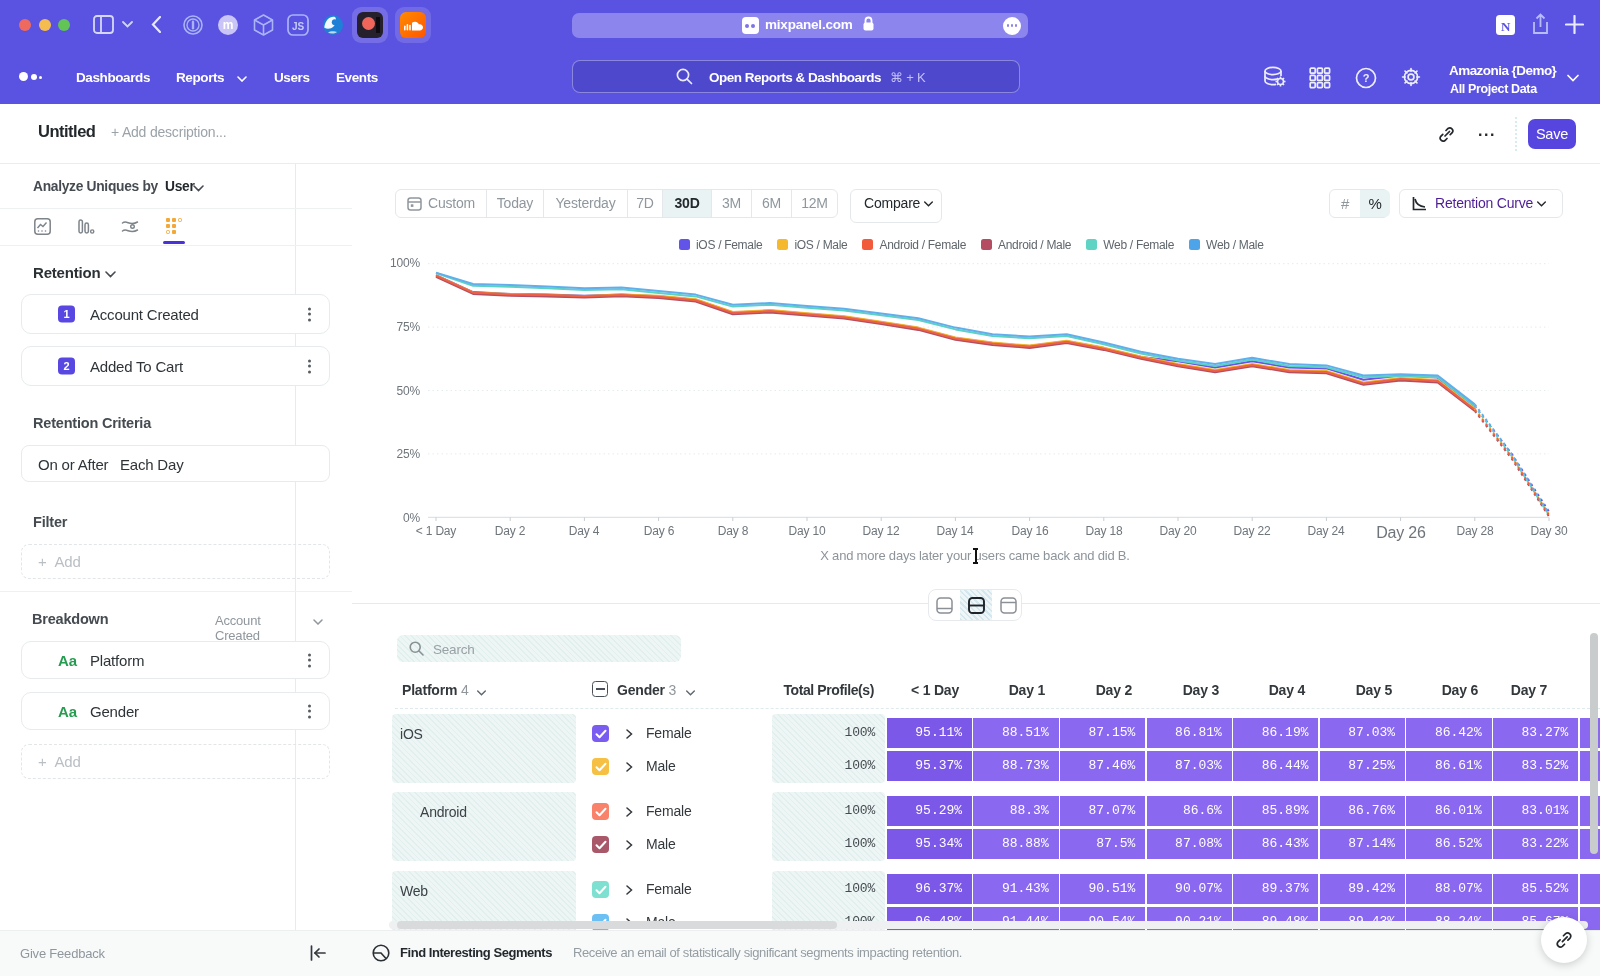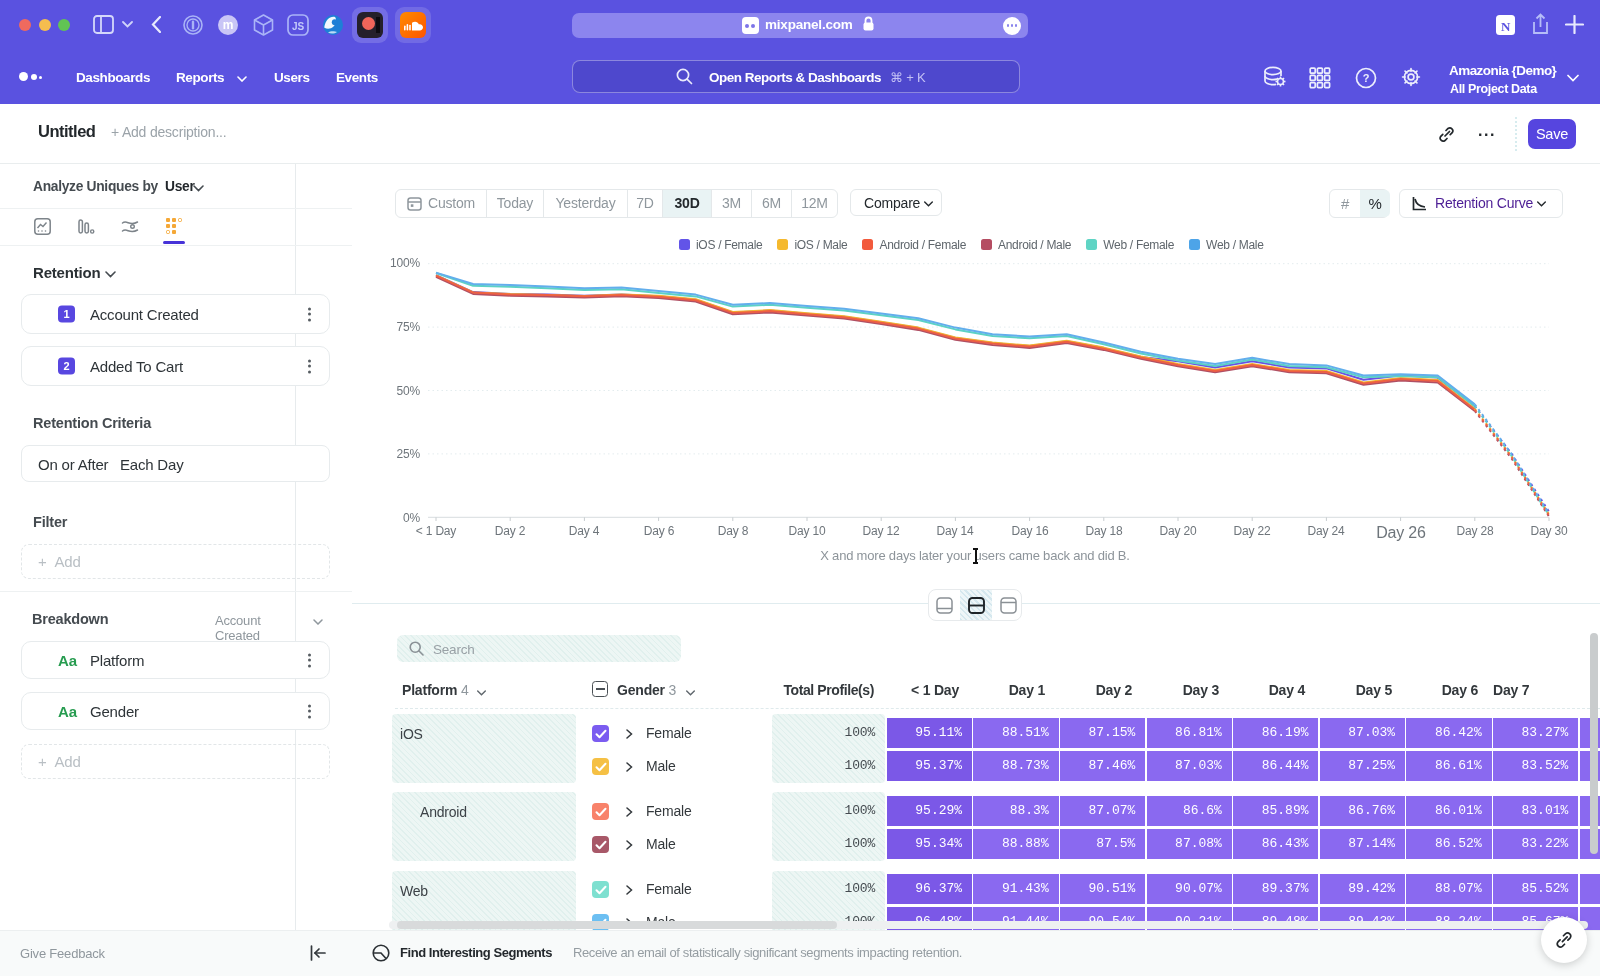--- a/index.html
+++ b/index.html
@@ -330,21 +330,21 @@
     </div>
 </div>
 
 <div class="abs" style="left:395px;top:189px;height:29px;border:1px solid #e4e8ea;border-radius:6px;background:#fff;white-space:nowrap;z-index:2">
  <span class="seg" style="width:91px"><svg width="15" height="15" viewBox="0 0 15 15" style="vertical-align:-3px;margin-right:6px">
         <rect x="1" y="2" width="13" height="12" rx="2.5" fill="none" stroke="#8f979d" stroke-width="1.5"></rect>
         <line x1="1" y1="6" x2="14" y2="6" stroke="#8f979d" stroke-width="1.5"></line>
         <rect x="3.8" y="8.3" width="2.6" height="2.6" fill="#8f979d"></rect>
       </svg>Custom</span><span class="seg" style="width:57px">Today</span><span class="seg" style="width:84px">Yesterday</span><span class="seg" style="width:35px">7D</span><span class="seg" style="width:49px;background:#e9f3f4;color:#23282c;font-weight:600;">30D</span><span class="seg" style="width:40px">3M</span><span class="seg" style="width:40px">6M</span><span class="seg" style="width:45px;border-right:none;">12M</span>
 </div>
-<div class="abs" style="left:850px;top:189px;width:92px;height:27px;border:1px solid #e4e8ea;border-radius:6px;background:#fff;font-size:14px;color:#23282c;text-align:left;line-height:27px;padding-left:13px;z-index:2">Compare <svg width="9" height="6" viewBox="0 0 9 6" style="vertical-align:1px">
+<div class="abs" style="left:850px;top:189px;width:92px;height:34px;border:1px solid #e4e8ea;border-radius:6px;background:#fff;font-size:14px;color:#23282c;text-align:left;line-height:27px;padding-left:13px;z-index:2">Compare <svg width="9" height="6" viewBox="0 0 9 6" style="vertical-align:1px">
       <path d="M0.7 1l3.8 3.7L8.3 1" fill="none" stroke="#23282c" stroke-width="1.4" stroke-linecap="round"></path>
     </svg></div>
 <div class="abs" style="left:1329px;top:189px;width:60px;height:29px;border:1px solid #e4e8ea;border-radius:6px;background:#fff;z-index:2">
  <span class="abs" style="left:0;top:0;width:30px;height:27px;text-align:center;line-height:27px;color:#8f979d;font-size:15px;">#</span>
  <span class="abs" style="left:30px;top:0;width:30px;height:27px;text-align:center;line-height:27px;color:#23282c;font-size:15px;background:#e9f3f4;border-radius:0 5px 5px 0;">%</span>
 </div>
 <div class="abs" style="left:1399px;top:189px;width:164px;height:29px;border:1px solid #e4e8ea;border-radius:6px;background:#fff;font-size:14px;color:#4c1d95;line-height:27px;padding-left:12px;z-index:2">
  <svg width="15" height="15" viewBox="0 0 15 15" style="vertical-align:-3px;margin-right:8px">
       <path d="M1.5 1v12.5H14" fill="none" stroke="#23282c" stroke-width="1.7"></path>
       <path d="M3 3c1 4.5 4.5 7.5 10 8" fill="none" stroke="#23282c" stroke-width="1.7"></path>
@@ -417,21 +417,21 @@
       <path d="M0.7 1l3.8 3.7L8.3 1" fill="none" stroke="#5f666c" stroke-width="1.4" stroke-linecap="round"></path>
     </svg>
  <div class="abs" style="left:360px;top:78px;width:161px;text-align:right;font-size:14px;font-weight:600;color:#33383c;letter-spacing:-0.4px;">Total Profile(s)</div>
  <div class="abs" style="left:534px;top:78px;width:72px;text-align:right;font-size:14px;font-weight:600;color:#33383c;">&lt; 1 Day</div>
  <div class="abs" style="left:620px;top:78px;width:72px;text-align:right;font-size:14px;font-weight:600;color:#33383c;">Day 1</div>
  <div class="abs" style="left:707px;top:78px;width:72px;text-align:right;font-size:14px;font-weight:600;color:#33383c;">Day 2</div>
  <div class="abs" style="left:794px;top:78px;width:72px;text-align:right;font-size:14px;font-weight:600;color:#33383c;">Day 3</div>
  <div class="abs" style="left:880px;top:78px;width:72px;text-align:right;font-size:14px;font-weight:600;color:#33383c;">Day 4</div>
  <div class="abs" style="left:967px;top:78px;width:72px;text-align:right;font-size:14px;font-weight:600;color:#33383c;">Day 5</div>
  <div class="abs" style="left:1053px;top:78px;width:72px;text-align:right;font-size:14px;font-weight:600;color:#33383c;">Day 6</div>
- <div class="abs" style="left:1140px;top:78px;width:72px;text-align:left;font-size:14px;font-weight:600;color:#33383c;">Day 7</div>
+ <div class="abs" style="left:1140px;top:78px;width:72px;text-align:center;font-size:14px;font-weight:600;color:#33383c;">Day 7</div>
  <div class="abs" style="left:42px;top:104px;width:1205px;border-top:1.5px dashed #dfeaec;"></div>
  <div class="teal abs" style="left:39px;top:110.3px;width:184px;height:69px;border-radius:4px;"></div>
  <div class="abs" style="left:47px;top:122.3px;font-size:14px;color:#3c4247;">iOS</div>
  <div class="teal abs" style="left:419px;top:110.3px;width:113px;height:69px;border-radius:4px;"></div>
  <div class="abs cbx" style="left:239px;top:120.6px;width:17px;height:17px;border-radius:4px;background:#7b5cf0;text-align:center;"><svg width="12" height="10" viewBox="0 0 12 10">
         <path d="M1.5 5.2l3 3 6-6.5" fill="none" stroke="#fff" stroke-width="2" stroke-linecap="round" stroke-linejoin="round"></path>
       </svg></div>
  <svg class="abs" style="left:273px;top:124.6px" width="7" height="10" viewBox="0 0 7 10">
       <path d="M1 1l4.5 4L1 9" fill="none" stroke="#33383c" stroke-width="1.5" stroke-linecap="round"></path>
     </svg>

